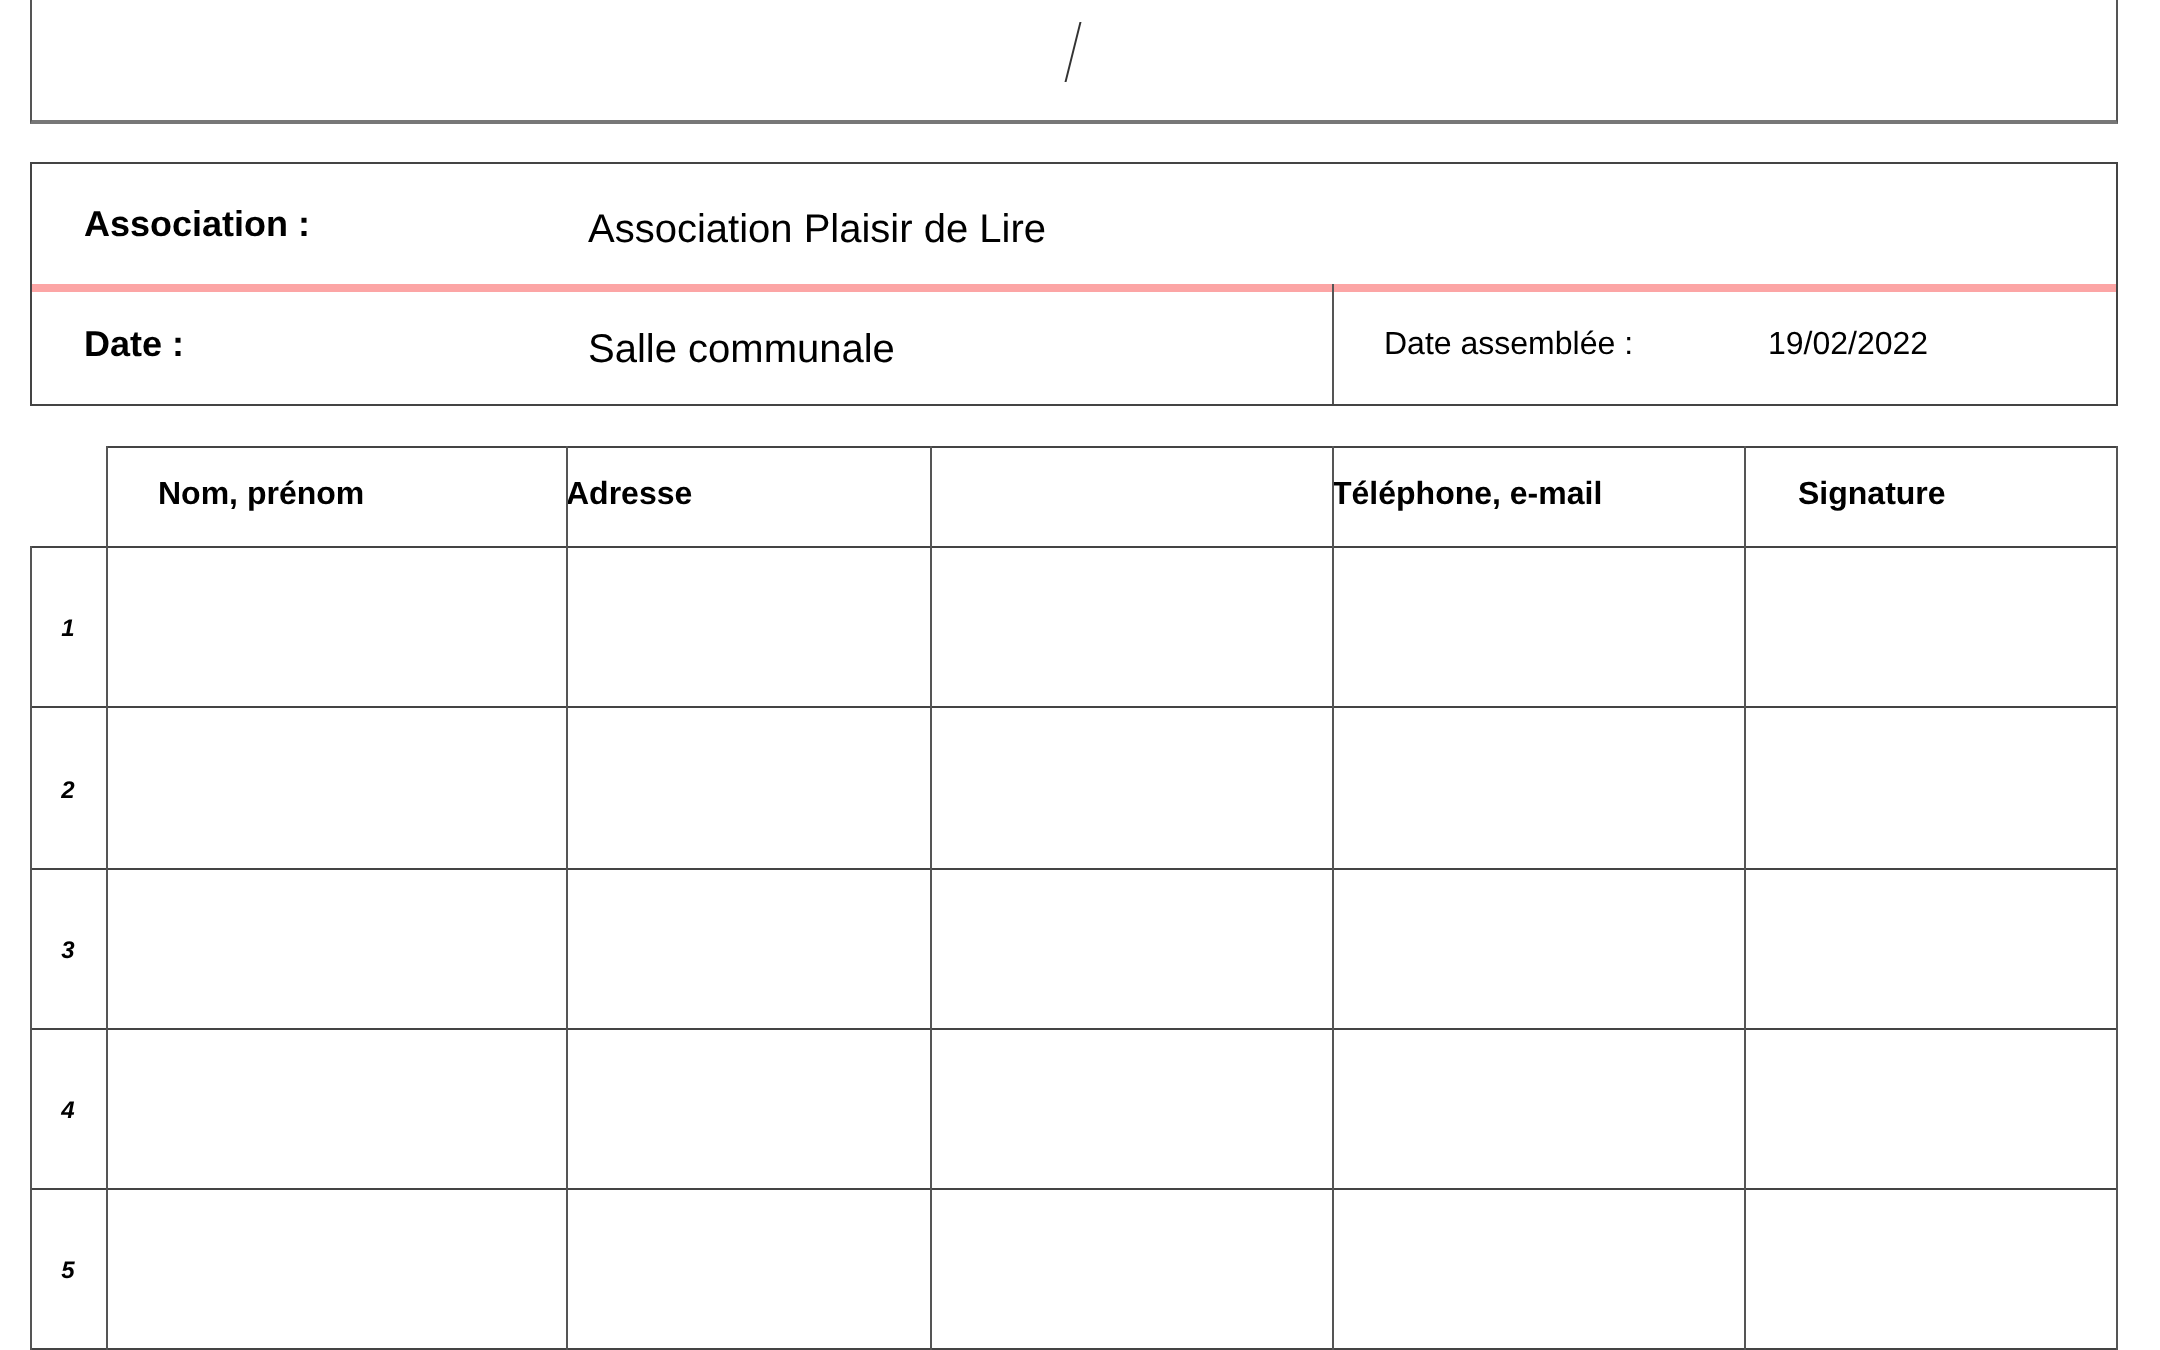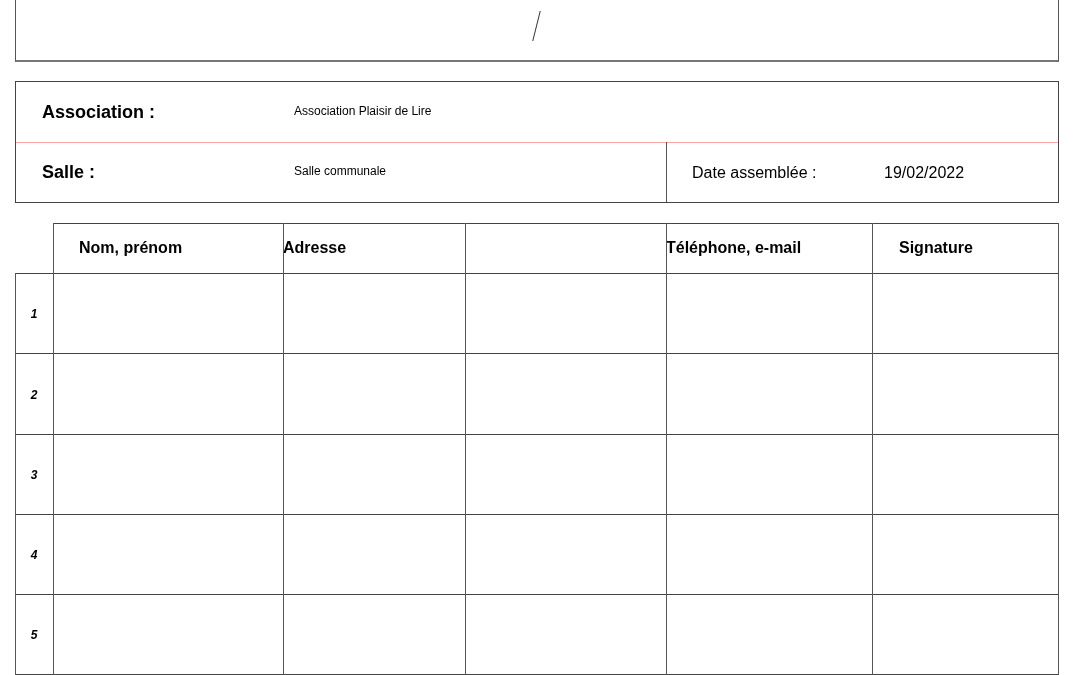--- a/index.html
+++ b/index.html
@@ -9,24 +9,24 @@
   .title-box { left:15px; top:-2px; width:1044px; height:64px;
                border:1px solid #555; border-bottom:2px solid #777; }
   .title { position:absolute; left:0; right:0; top:12px; text-align:center;
            font-size:27px; font-weight:bold; font-style:italic; letter-spacing:0.2px; }
   .cursor { display:inline-block; width:1px; height:30px; background:#333;
             transform:skewX(-14deg); vertical-align:-5px; margin-right:1px; }
 
   .info-box { left:15px; top:81px; width:1044px; height:122px;
               border:1px solid #444; border-bottom:1.5px solid #444; }
   .info-row { position:absolute; left:0; right:0; height:60px; }
-  .info-row.r1 { top:0; border-bottom:1px solid #fca5a5; }
+  .info-row.r1 { top:0; border-bottom:4px solid #fca5a5; }
   .info-row.r2 { top:60px; }
   .info-label { position:absolute; left:26px; top:20px; font-size:18px; font-weight:bold; }
-  .info-value { position:absolute; left:278px; top:22px; font-size:12px; }
+  .info-value { position:absolute; left:278px; top:22px; font-size:20px; }
   .info-sep { position:absolute; left:650px; top:0; bottom:0; border-left:1px solid #555; }
   .date-label { position:absolute; left:676px; top:22px; font-size:16px; font-weight:normal; }
   .date-value { position:absolute; left:868px; top:22px; font-size:16px; }
 
   .grid { position:absolute; left:0; top:2px; width:1060px; height:675px; }
   .hdr-cell { position:absolute; top:221px; height:50px; box-sizing:border-box;
               display:flex; align-items:center; justify-content:flex-start;
               font-size:16px; font-weight:bold; }
   .hline { position:absolute; height:0; border-top:1.5px solid #444; }
   .vline { position:absolute; width:0; border-left:1.5px solid #555; }
@@ -41,21 +41,21 @@
 <div class="box title-box">
   <div class="title"><span class="cursor"></span></div>
 </div>
 
 <div class="box info-box">
   <div class="info-row r1">
     <span class="info-label">Association :</span>
     <span class="info-value">Association Plaisir de Lire</span>
   </div>
   <div class="info-row r2">
-    <span class="info-label">Salle :</span>
+    <span class="info-label">Date :</span>
     <span class="info-value">Salle communale</span>
     <div class="info-sep"></div>
     <span class="date-label">Date assemblée :</span>
     <span class="date-value">19/02/2022</span>
   </div>
 </div>
 
 <div class="grid">
 
   <div class="hdr-cell" style="left:53px;width:230px;justify-content:flex-start;padding-left:26px;">

